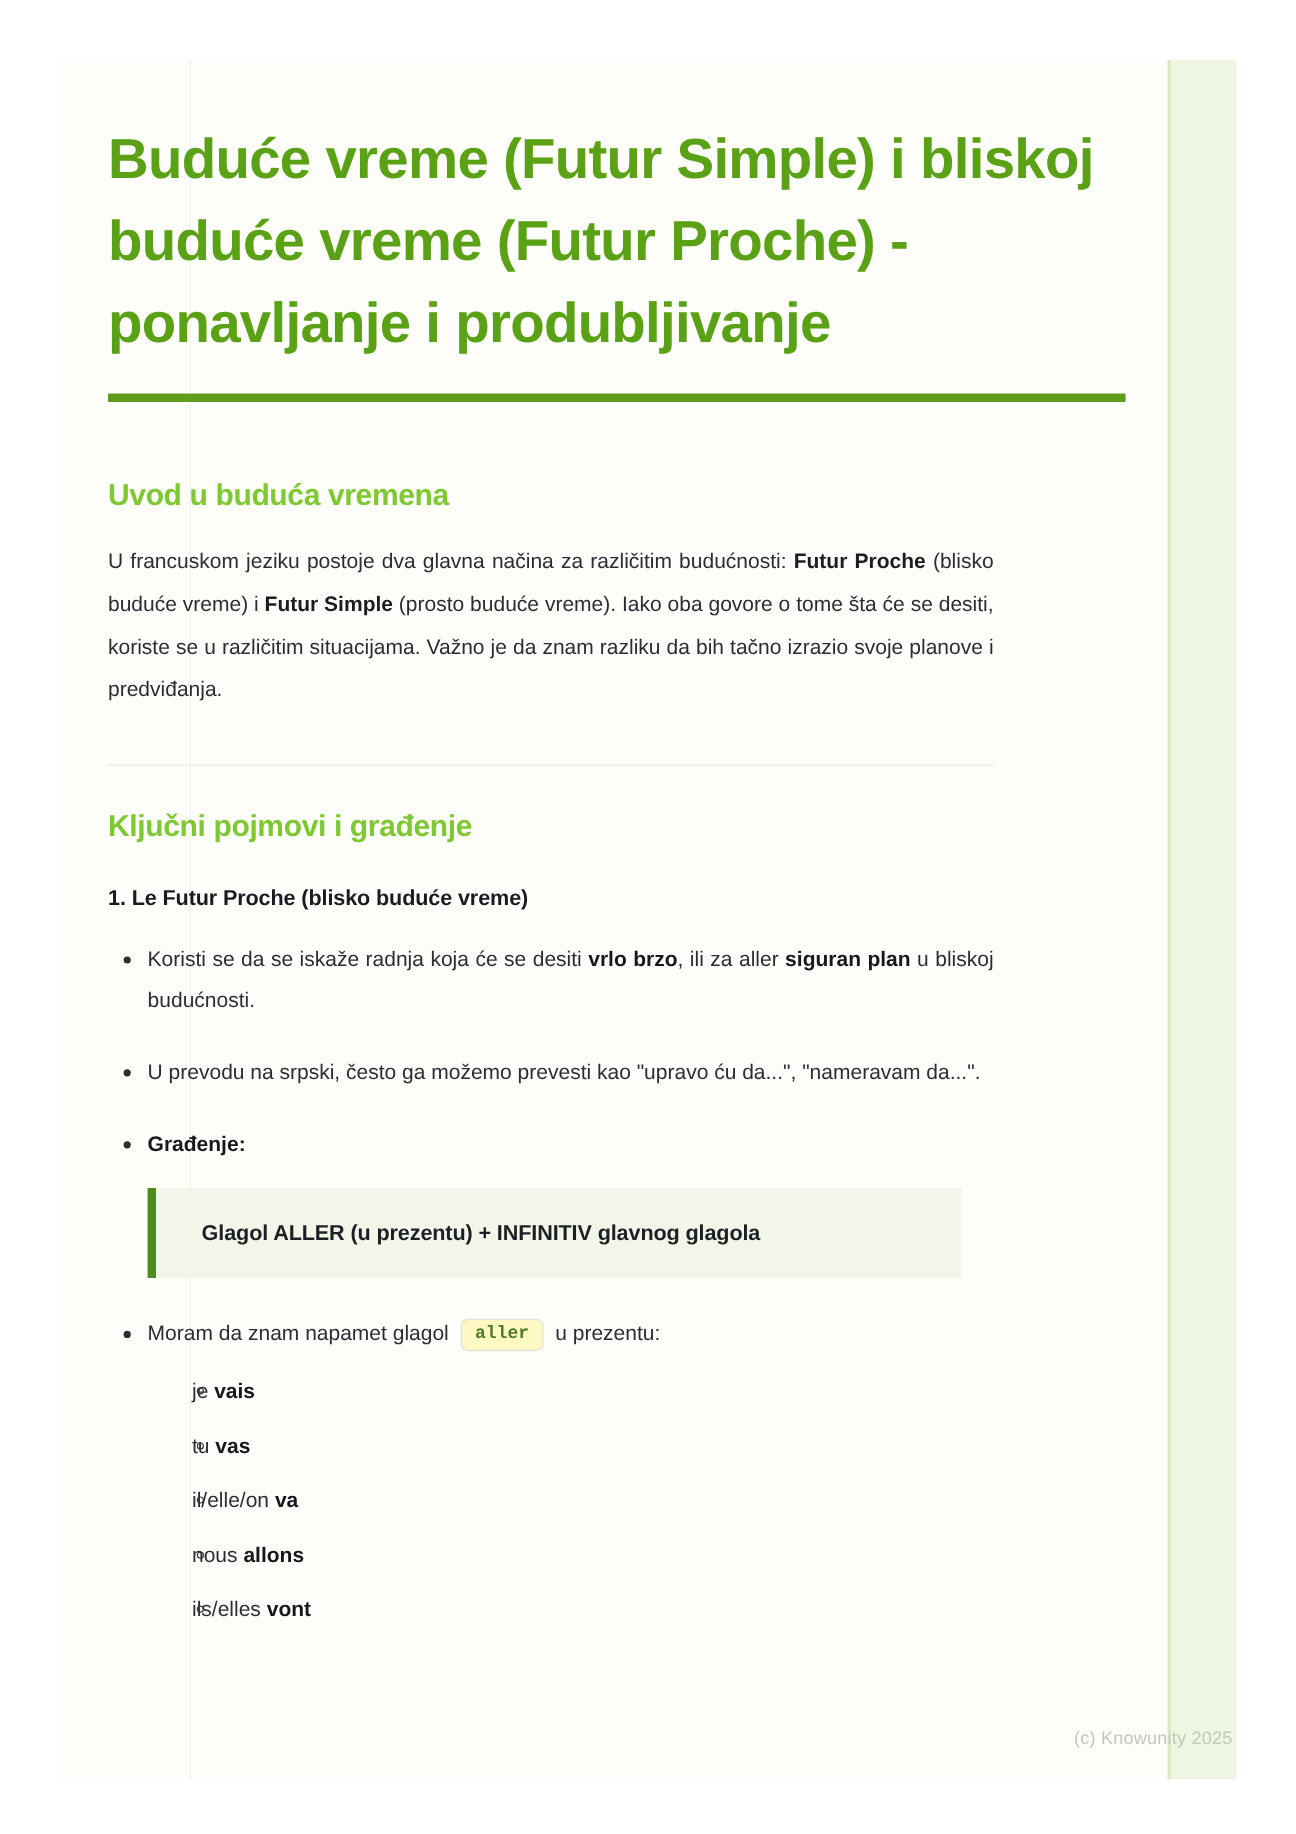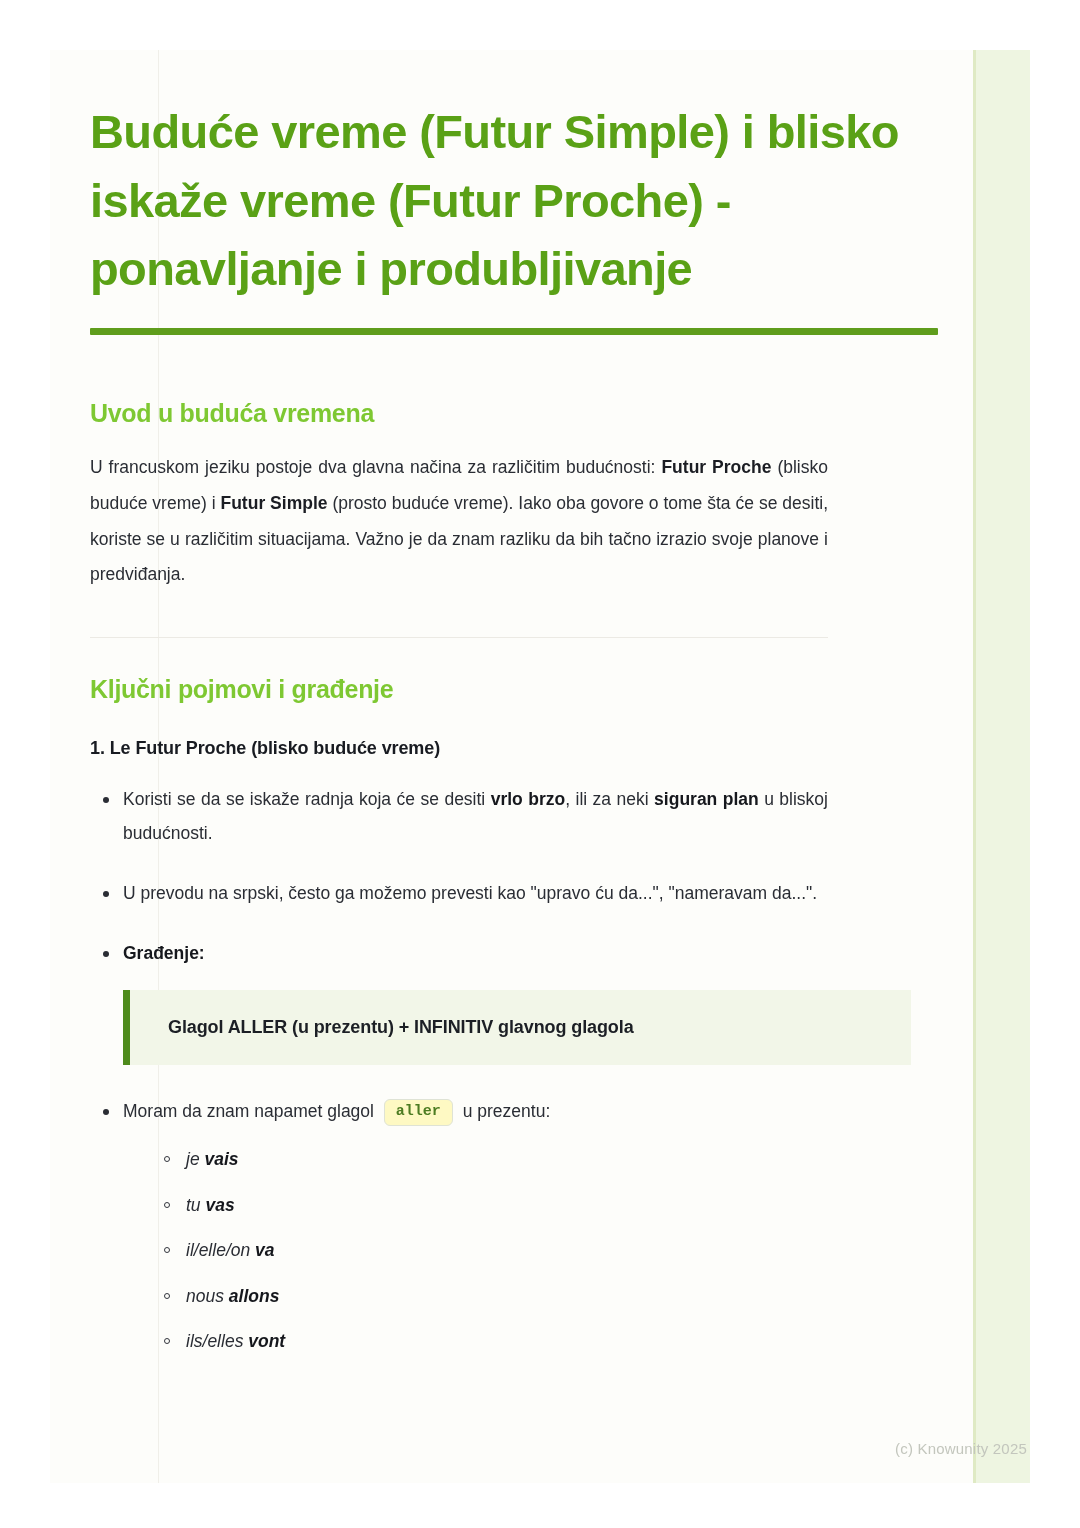--- a/index.html
+++ b/index.html
@@ -150,21 +150,21 @@
     border-radius: 50%;
     background: #2a2d34;
   }
   ul.level1 > li b { font-weight: 700; color: #16181d; }
   li.no-justify { text-align: center; }
 
   
   .callout {
     margin-top: 20px;
     margin-left: 33px;
-    width: 788px;
+    width: 678px;
     box-sizing: border-box;
     background: #f2f6e8;
     border-left: 7px solid #4e8b1b;
     padding: 27px 0 27px 38px;
   }
   .callout-text {
     margin: 0;
     font-size: 18px;
     font-weight: 700;
     color: #1c1f25;
@@ -190,26 +190,24 @@
   
   ul.level2 {
     margin: 0;
     padding: 0;
     list-style: none;
     margin-top: 18px;
     margin-left: 70px;
   }
   ul.level2 > li {
     position: relative;
-    padding-left: 26px;
     margin-bottom: 21px;
     font-size: 17.5px;
     line-height: 1.4;
     color: #2a2d34;
-    font-style: italic;
   }
   ul.level2 > li::before {
     content: "";
     position: absolute;
     left: 4px;
     top: 9px;
     width: 6px;
     height: 6px;
     border-radius: 50%;
     border: 1.6px solid #33363d;
@@ -233,35 +231,35 @@
 <body>
 
 <div class="page">
 
   <div class="fold-line"></div>
   <div class="right-strip-edge"></div>
   <div class="right-strip"></div>
 
   <div class="content">
 
-    <h1 class="doc-title">Buduće vreme (Futur Simple) i blisko iskaže vreme (Futur Proche) - ponavljanje i produbljivanje</h1>
+    <h1 class="doc-title">Buduće vreme (Futur Simple) i bliskoj buduće vreme (Futur Proche) - ponavljanje i produbljivanje</h1>
     <div class="title-rule"></div>
 
     <h2 class="sec-heading first">Uvod u buduća vremena</h2>
 
     <p class="body-par intro"><span>U francuskom jeziku postoje dva glavna načina za različitim budućnosti: </span><b>Futur Proche</b><span> (blisko buduće vreme) i </span><b>Futur Simple</b><span> (prosto buduće vreme). Iako oba govore o tome šta će se desiti, koriste se u različitim situacijama. Važno je da znam razliku da bih tačno izrazio svoje planove i predviđanja.</span></p>
 
     <div class="thin-divider"></div>
 
     <h2 class="sec-heading second">Ključni pojmovi i građenje</h2>
 
     <h3 class="sub-heading">1. Le Futur Proche (blisko buduće vreme)</h3>
 
     <ul class="level1">
-      <li><span>Koristi se da se iskaže radnja koja će se desiti </span><b>vrlo brzo</b><span>, ili za neki </span><b>siguran plan</b><span> u bliskoj budućnosti.</span></li>
+      <li><span>Koristi se da se iskaže radnja koja će se desiti </span><b>vrlo brzo</b><span>, ili za aller </span><b>siguran plan</b><span> u bliskoj budućnosti.</span></li>
 
       <li>U prevodu na srpski, često ga možemo prevesti kao "upravo ću da...", "nameravam da...".</li>
 
       <li class="no-justify"><b>Građenje:</b></li>
     </ul>
 
     <div class="callout">
       <p class="callout-text">Glagol ALLER (u prezentu) + INFINITIV glavnog glagola</p>
     </div>
 

